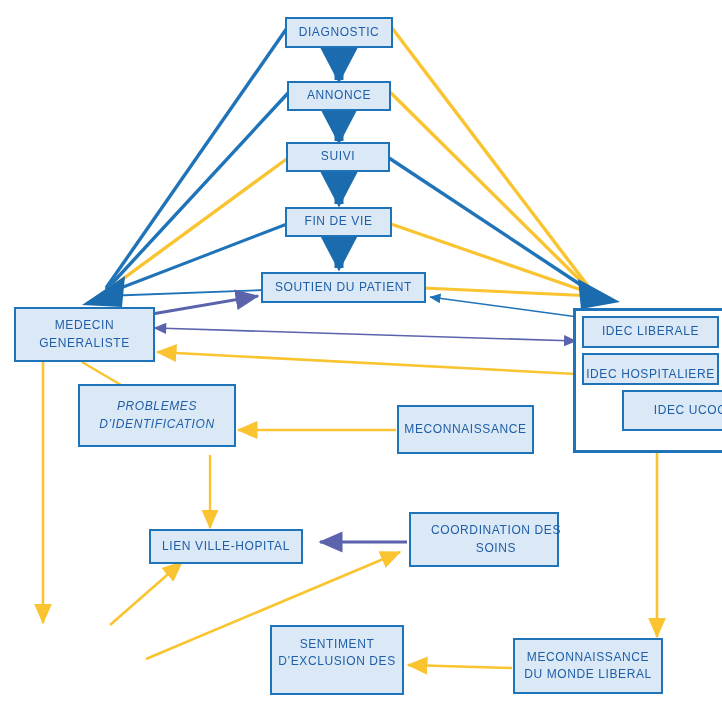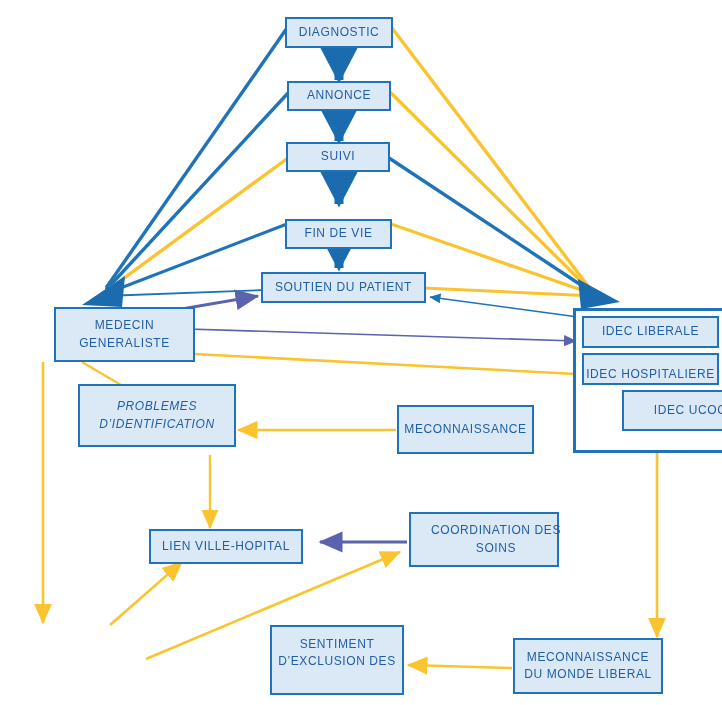--- a/index.html
+++ b/index.html
@@ -192,29 +192,29 @@
   </div>
 
   <div class="node" style="left:287px; top:81px; width:104px; height:30px;">
     <span>ANNONCE</span>
   </div>
 
   <div class="node" style="left:286px; top:142px; width:104px; height:30px;">
     <span>SUIVI</span>
   </div>
 
-  <div class="node" style="left:285px; top:219px; width:107px; height:30px;">
+  <div class="node" style="left:285px; top:207px; width:107px; height:30px;">
     <span>FIN DE VIE</span>
   </div>
 
   <div class="node" style="left:261px; top:272px; width:165px; height:31px;justify-content:center;">
     <span>SOUTIEN DU PATIENT</span>
   </div>
 
-  <div class="node" style="left:14px; top:307px; width:141px; height:55px;margin-left:40px;">
+  <div class="node" style="left:14px; top:307px; width:141px; height:55px;">
     <span>MEDECIN</span>
     <span>GENERALISTE</span>
   </div>
 
   <div class="group-box" style="left:573px; top:308px; width:155px; height:145px;">
     <div class="node" style="height:32px;">
       <span>IDEC LIBERALE</span>
     </div>
     <div class="node" style="height:32px;justify-content:flex-end;">
       <span>IDEC HOSPITALIERE</span>

